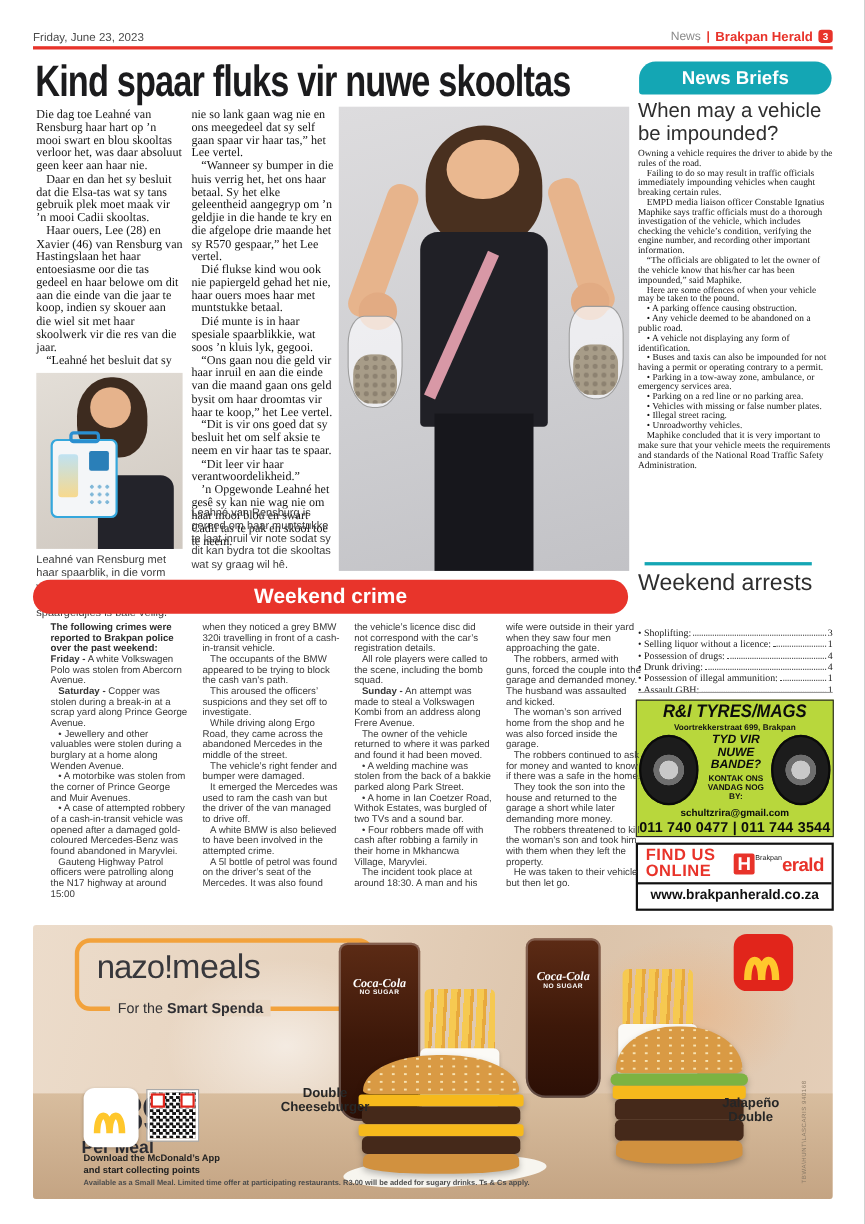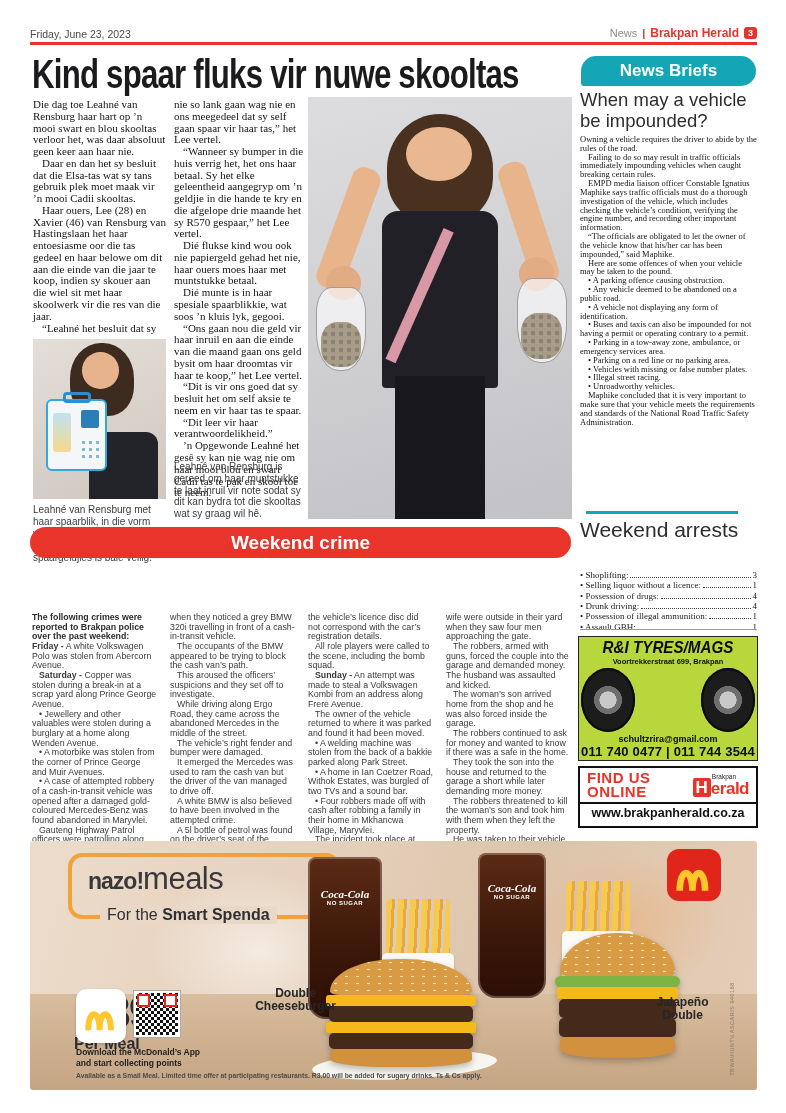--- a/index.html
+++ b/index.html
@@ -50,21 +50,21 @@
   .pm-arm-r { position:absolute; right:11%; top:15%; width:11%; height:30%; background:#e7b48c; border-radius:12px; transform:rotate(-18deg); }
   .pm-fist-l { position:absolute; left:7%; top:40%; width:13%; height:8%; background:#e2ab83; border-radius:50%; }
   .pm-fist-r { position:absolute; right:7%; top:38%; width:13%; height:8%; background:#e2ab83; border-radius:50%; }
   .pm-bag { position:absolute; width:19%; height:20%; background:rgba(250,250,252,0.7); border:1px solid rgba(150,150,150,0.9); border-radius:30% 30% 45% 45%; overflow:hidden; }
   .pm-bag::after { content:""; position:absolute; left:8%; bottom:4%; width:84%; height:55%; background:radial-gradient(#8d8271 2.1px, transparent 2.6px) 0 0/8px 8px, #a79c88; border-radius:40%; }
   .pm-bag-l { left:3%; top:45%; }
   .pm-bag-r { right:2%; top:43%; }
 
   
   .crime-banner { position:absolute; left:30px; top:527px; width:541px; height:31px; background:#e8342b; border-radius:16px; color:#fff; font-weight:bold; font-size:19px; display:flex; align-items:center; justify-content:center; }
-  .crime-cols { position:absolute; left:32px; top:566px; width:540px; display:flex; gap:13px;margin-top:47px; }
+  .crime-cols { position:absolute; left:46px; top:566px; width:540px; display:flex; gap:13px; }
   .crime-col { width:125px; font-size:8.8px; line-height:1.1; color:#3a3a3a; }
   .crime-col p { margin:0; }
   .crime-col p + p { text-indent:7px; }
   .crime-intro { font-weight:bold; color:#2d2d2d; }
 
   
   .rc-title { position:absolute; left:580px; top:90px; width:177px; font-size:18.5px; line-height:1.12; color:#2e2e2e; }
   .rc-body { position:absolute; left:580px; top:135px; width:177px; font-family:"Liberation Serif", serif; font-size:8.5px; line-height:1.04; color:#141414; }
   .rc-body p { margin:0; }
   .rc-body p + p { text-indent:8px; }
@@ -89,35 +89,35 @@
   .ty-small { font-size:7.5px; font-weight:bold; color:#111; line-height:1.1; margin-top:2px; }
   .ty-email { text-align:center; font-size:9px; font-weight:800; color:#0b0b0b; }
   .ty-phones { text-align:center; font-size:13px; font-weight:900; color:#0b0b0b; letter-spacing:0.2px; }
 
   
   .findus { position:absolute; left:578px; top:766px; width:180px; height:62px; background:#fff; border:2px solid #111; }
   .fu-row1 { display:flex; align-items:center; justify-content:space-between; padding:3px 7px 2px; }
   .fu-left { color:#e8332a; font-weight:900; font-size:15px; line-height:0.95; letter-spacing:0.5px; }
   .fu-logo { display:flex; align-items:flex-end; }
   .fu-h { background:#e8332a; color:#fff; font-weight:900; font-size:17px; padding:1px 3px; border-radius:2px; line-height:1; }
-  .fu-right { display:flex; flex-direction:column; line-height:1; }
+  .fu-right { display:flex; flex-direction:row; line-height:1; }
   .fu-small { font-size:6.5px; color:#222; margin-left:1px; }
   .fu-rest { color:#e8332a; font-weight:900; font-size:17px; letter-spacing:-0.5px; }
   .fu-url { border-top:2px solid #111; text-align:center; font-size:12.5px; font-weight:bold; color:#111; padding-top:2px; }
 
   
   .mcd { position:absolute; left:30px; top:841px; width:727px; height:249px; background:linear-gradient(105deg,#ecdccb 0%,#e6d2bd 35%,#dcc4ab 65%,#e5cfb9 100%); overflow:hidden; border-radius:3px; }
   .mcd-glow1 { position:absolute; left:120px; top:30px; width:220px; height:160px; background:radial-gradient(closest-side, rgba(255,255,255,0.55), transparent); }
   .mcd-glow2 { position:absolute; right:30px; top:10px; width:200px; height:140px; background:radial-gradient(closest-side, rgba(242,160,90,0.35), transparent); }
   .mcd-table { position:absolute; left:0; bottom:0; width:100%; height:96px; background:linear-gradient(180deg,#d8bd9e,#c4a483); }
   .nazo-frame { position:absolute; left:38px; top:12px; width:272px; height:66px; border:4px solid #f2a23c; border-radius:14px; }
   .nazo-text { position:absolute; left:16px; top:4px; white-space:nowrap; color:#38383c; }
-  .nazo-bold { font-weight:700; font-size:23px; letter-spacing:-1px; }
+  .nazo-bold { font-weight:400; font-size:30px; letter-spacing:-1px; }
   .nazo-light { font-weight:300; font-size:31px; letter-spacing:-0.5px; }
-  .nazo-tag { position:absolute; left:28px; bottom:-9px; background:#e9d8c5; padding:0 7px; font-size:16px; color:#2f2f33; white-space:nowrap;margin-top:23px; }
+  .nazo-tag { position:absolute; left:28px; bottom:-9px; background:#e9d8c5; padding:0 7px; font-size:13px; color:#2f2f33; white-space:nowrap;margin-top:23px; }
   .nazo-tag b { font-weight:900; }
   .price { position:absolute; left:44px; top:104px; color:#2d2d33;margin-top:40px; }
   .price-main { font-size:46px; font-weight:900; letter-spacing:-2px; }
   .price-cents { font-size:22px; font-weight:900; vertical-align:22px; letter-spacing:-1px; }
   .price-per { font-size:16px; font-weight:800; margin-top:-4px; }
   .coke { position:absolute; border-radius:8px 8px 18px 18px; background:linear-gradient(180deg,#5c2b15 0%,#3d1809 55%,#2c0f05 100%); box-shadow:inset 0 0 0 2px rgba(255,255,255,0.25); display:flex; flex-direction:column; align-items:center; }
   .coke1 { left:278px; top:16px; width:74px; height:162px; }
   .coke2 { left:448px; top:12px; width:68px; height:145px; }
   .coke-brand { font-family:"Liberation Serif", serif; font-style:italic; font-weight:bold; color:#fff; font-size:11px; margin-top:42%; white-space:nowrap; }
   .coke-sub { color:#fff; font-size:6px; font-weight:bold; letter-spacing:0.5px; }
@@ -270,20 +270,32 @@
       </div>
     </div>
   <div class="gray-rule"></div>
 
   <div class="tyres-ad">
     <div class="ty-title">R&amp;I TYRES/MAGS</div>
     <div class="ty-addr">Voortrekkerstraat 699, Brakpan</div>
     <div class="ty-mid">
       <div class="tire tire-l"></div>
       <div class="tire tire-r"></div>
+      <div class="ty-stack">
+        <div class="ty-big">
+            <div>TYD VIR</div>
+            <div>NUWE</div>
+            <div>BANDE?</div>
+          </div>
+        <div class="ty-small">
+            <div>KONTAK ONS</div>
+            <div>VANDAG NOG</div>
+            <div>BY:</div>
+          </div>
+      </div>
     </div>
     <div class="ty-email">schultzrira@gmail.com</div>
     <div class="ty-phones">011 740 0477 | 011 744 3544</div>
   </div>
 
   <div class="findus">
     <div class="fu-row1">
       <div class="fu-left">
         <div>FIND US</div>
         <div>ONLINE</div>

